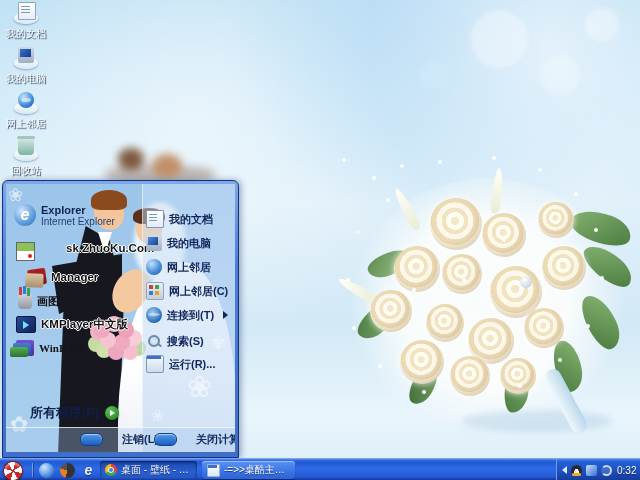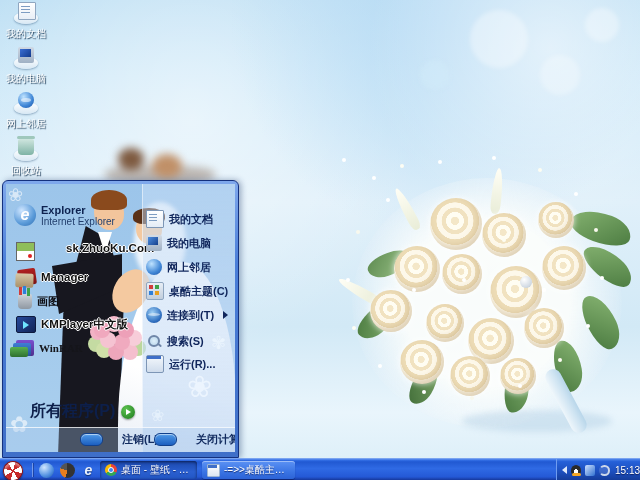--- a/index.html
+++ b/index.html
@@ -160,21 +160,21 @@
   .ri-conn{border-radius:50%;background:radial-gradient(circle at 40% 35%,#9fd0f5,#2f6fc0 65%,#163e86);}
   .ri-conn::before{content:"";position:absolute;left:2px;top:6px;width:12px;height:3px;border-radius:50%;background:rgba(255,255,255,.5);}
   .ri-search{}
   .ri-search::before{content:"";position:absolute;left:2px;top:2px;width:8px;height:8px;border:2px solid #6f86a8;border-radius:50%;background:radial-gradient(circle,#dff0fb,#b8d4ea);}
   .ri-search::after{content:"";position:absolute;left:11px;top:11px;width:5px;height:2px;background:#6f86a8;transform:rotate(40deg);border-radius:1px;}
   .ri-run{background:linear-gradient(180deg,#f4f8fc,#cfdcec);border:1px solid #7d96b6;border-radius:2px;}
   .ri-run::before{content:"";position:absolute;left:0;top:0;width:14px;height:3px;background:#3f6fc8;}
   .submenu-arrow{width:0;height:0;border-left:5px solid #10265c;border-top:4px solid transparent;border-bottom:4px solid transparent;position:absolute;right:6px;top:7px;}
 
   .allprog{position:absolute;left:24px;bottom:30px;display:flex;align-items:center;gap:6px;cursor:pointer;}
-  .allprog .mtxt{font-size:16px;color:#0d1f4a;}
+  .allprog .mtxt{font-size:13px;color:#0d1f4a;}
   .ap-circle{width:14px;height:14px;border-radius:50%;background:radial-gradient(circle at 35% 30%,#5cc24f,#1e7a1e);
     position:relative;box-shadow:0 1px 2px rgba(0,0,0,.4);}
   .ap-circle::after{content:"";position:absolute;left:5px;top:4px;width:0;height:0;border-left:5px solid #fff;border-top:3px solid transparent;border-bottom:3px solid transparent;}
   .menu-bottom{position:absolute;left:0;right:0;bottom:0;height:24px;border-top:1px solid rgba(255,255,255,.75);
     background:rgba(165,198,236,.35);}
   .power-item{position:absolute;bottom:5px;display:flex;align-items:center;gap:19px;cursor:pointer;}
   .pill{width:21px;height:11px;border-radius:6px;background:linear-gradient(180deg,#4f9ae8,#1c5fc0);border:1px solid #11408c;box-shadow:inset 0 1px 1px rgba(255,255,255,.6);}
   .power-item .mtxt{font-size:11px;color:#132c60;}
 
   
@@ -319,21 +319,21 @@
           <span class="t1">Explorer</span>
           <span class="t2">Internet Explorer</span>
         </span>
       </div>
 
       <div class="mitem" style="left:10px;top:56px;">
         <span class="app-sm"></span>
       </div>
       <span class="outlined" style="position:absolute;left:60px;top:58px;">sk.ZhuoKu.Com</span>
 
-      <div class="mitem" style="left:12px;top:82px;">
+      <div class="mitem" style="left:22px;top:82px;">
         <span class="books-red"></span>
         <span class="outlined">Manager</span>
       </div>
 
       <div class="mitem" style="left:12px;top:106px;">
         <span class="paint-cup"></span>
         <span class="mtxt" style="color:#0d0d12;">画图</span>
       </div>
 
       <div class="mitem" style="left:10px;top:129px;">
@@ -354,21 +354,21 @@
       <div class="mitem" style="left:140px;top:48px;">
         <span class="ric ri-pc"></span>
         <span class="mtxt">我的电脑</span>
       </div>
       <div class="mitem" style="left:140px;top:72px;">
         <span class="ric ri-globe"></span>
         <span class="mtxt">网上邻居</span>
       </div>
       <div class="mitem" style="left:140px;top:96px;">
         <span class="ric ri-cpl"></span>
-        <span class="mtxt">桌酷主题(C)</span>
+        <span class="mtxt">网上邻居(C)</span>
       </div>
       <div class="mitem" style="left:140px;top:120px;width:88px;">
         <span class="ric ri-conn"></span>
         <span class="mtxt">连接到(T)</span>
         <span class="submenu-arrow"></span>
       </div>
       <div class="mitem" style="left:140px;top:146px;">
         <span class="ric ri-search"></span>
         <span class="mtxt">搜索(S)</span>
       </div>
@@ -413,17 +413,17 @@
     <div class="taskbtn tb-normal">
       <span class="win-ic"></span>
       <span class="ttxt">-=&gt;&gt;桌酷主题 - ...</span>
     </div>
 
     <div class="tray">
       <span class="tray-arrow"></span>
       <span class="tri t-qq"></span>
       <span class="tri t-blue"></span>
       <span class="tri t-swirl"></span>
-      <span class="tray-clock">15:13</span>
+      <span class="tray-clock">0:32</span>
     </div>
   </div>
 
 </div>
 
 </body></html>

